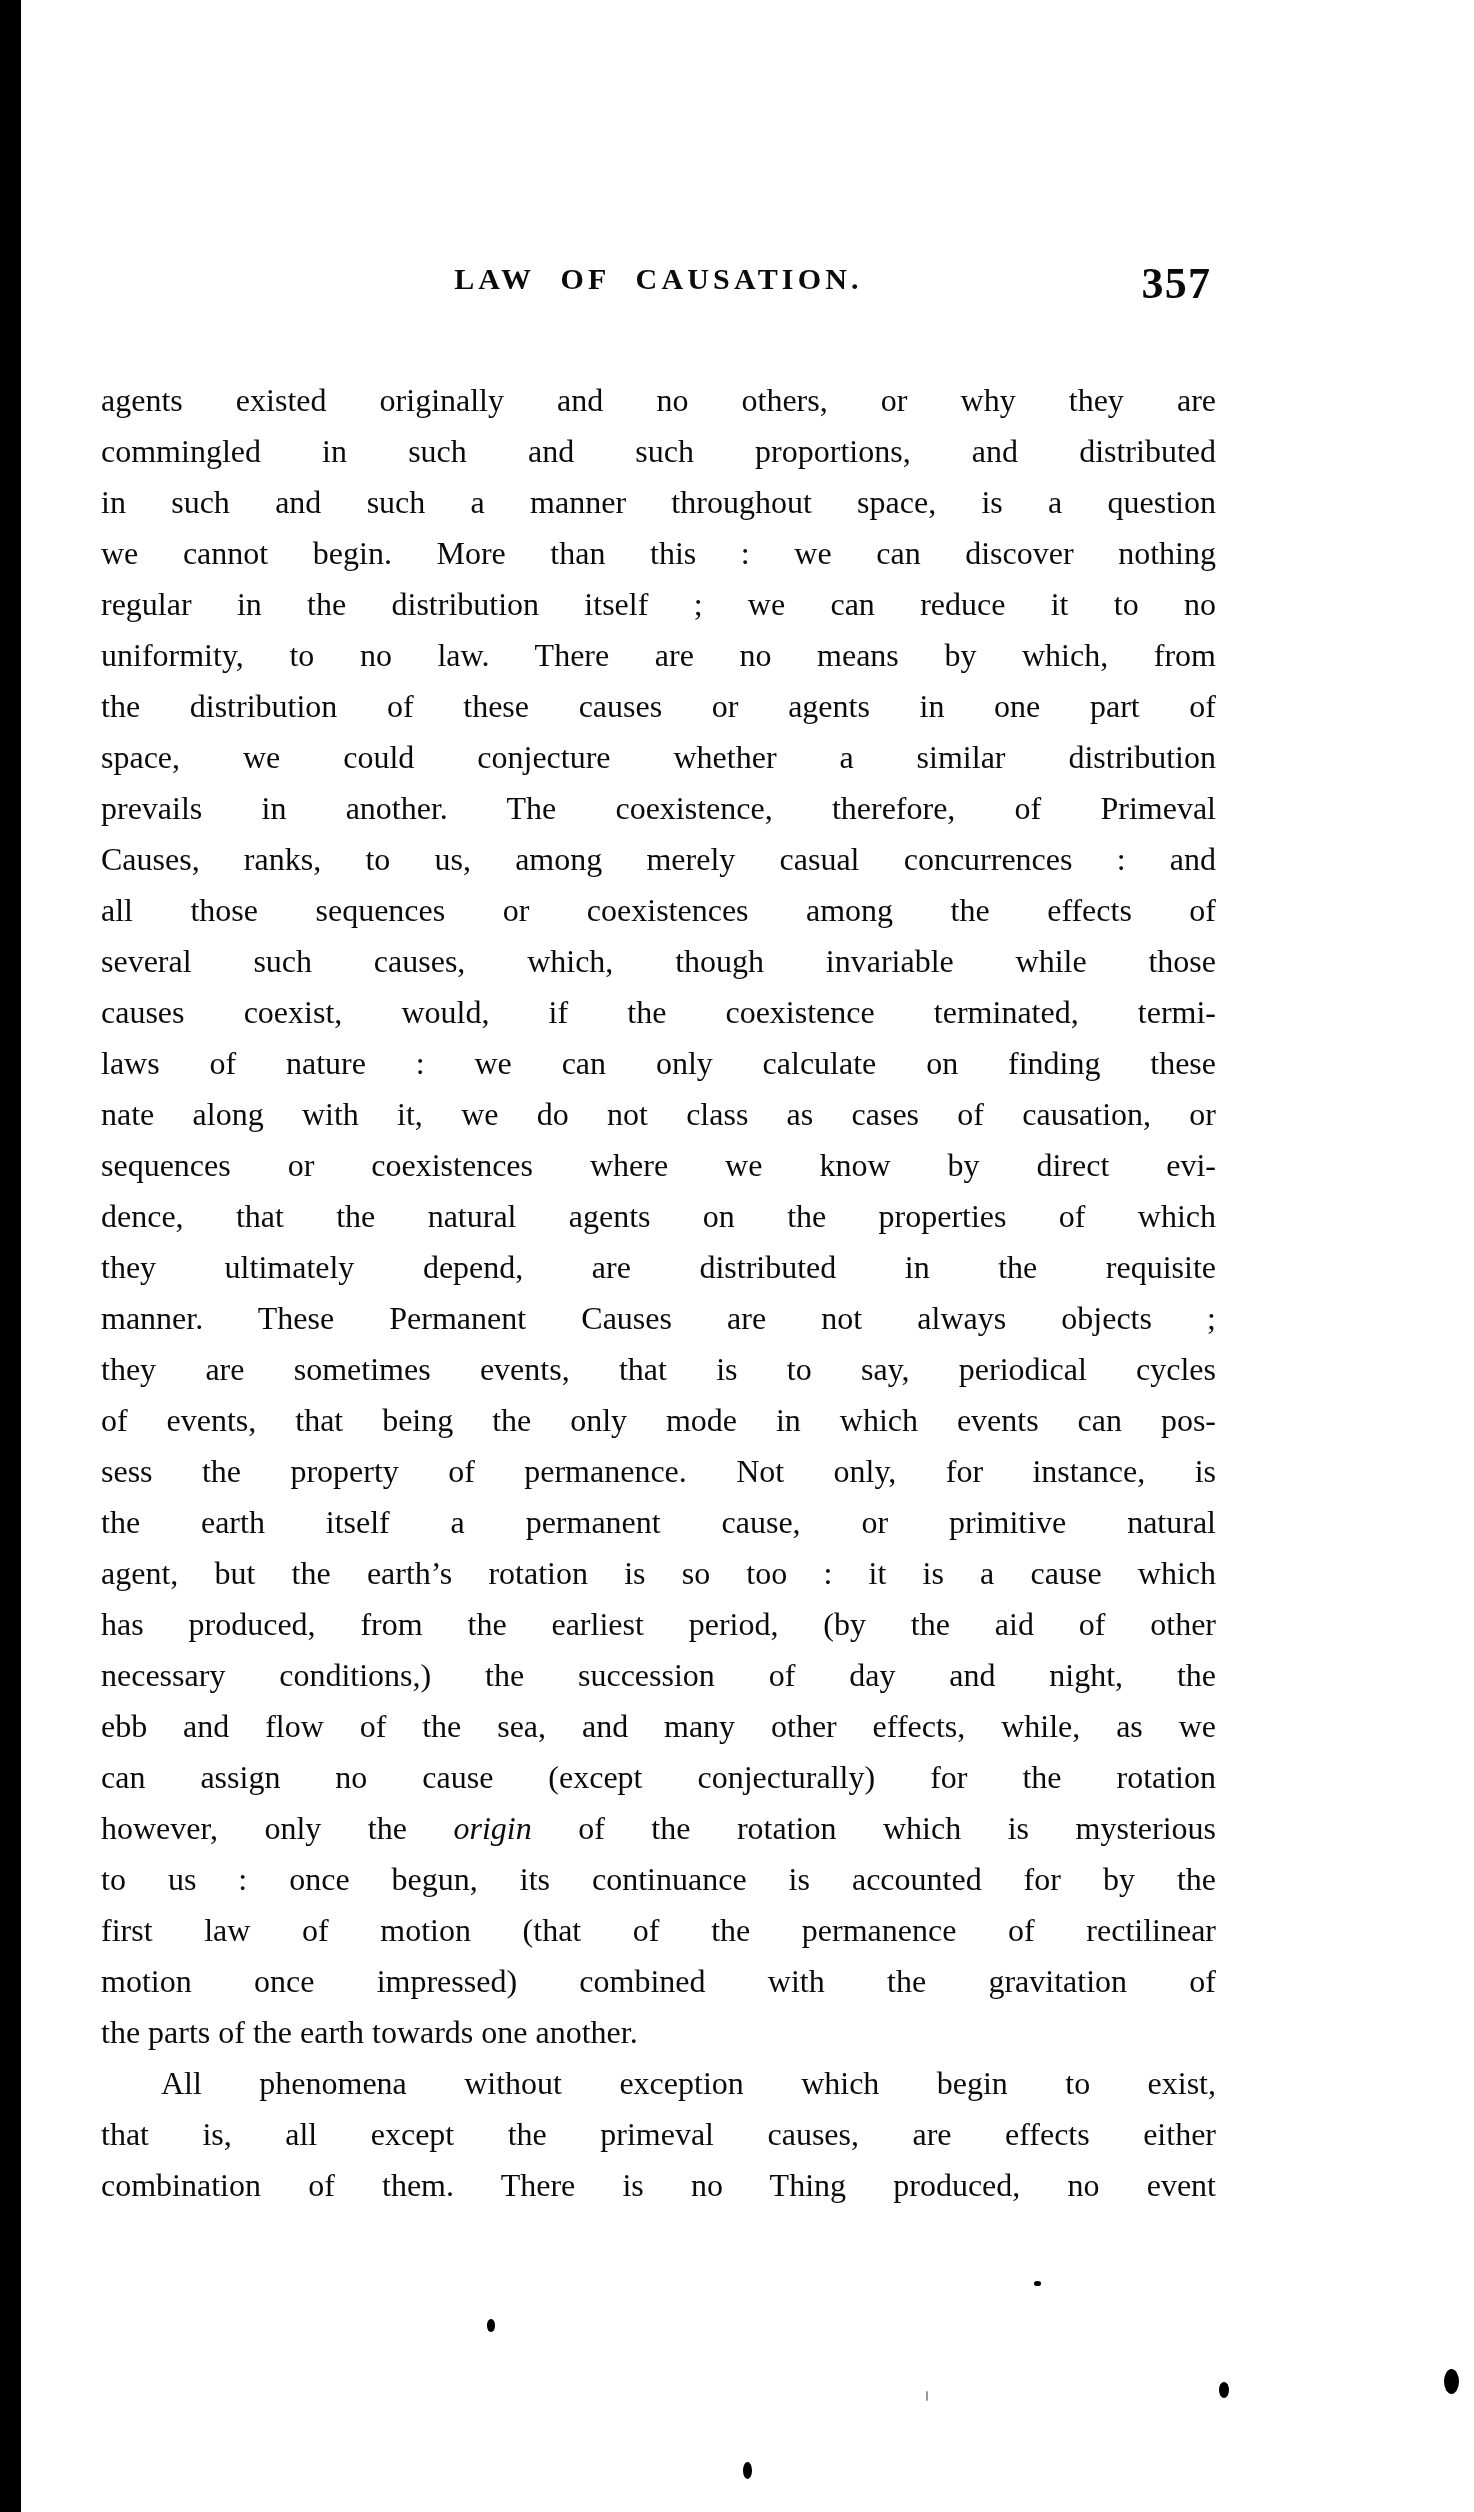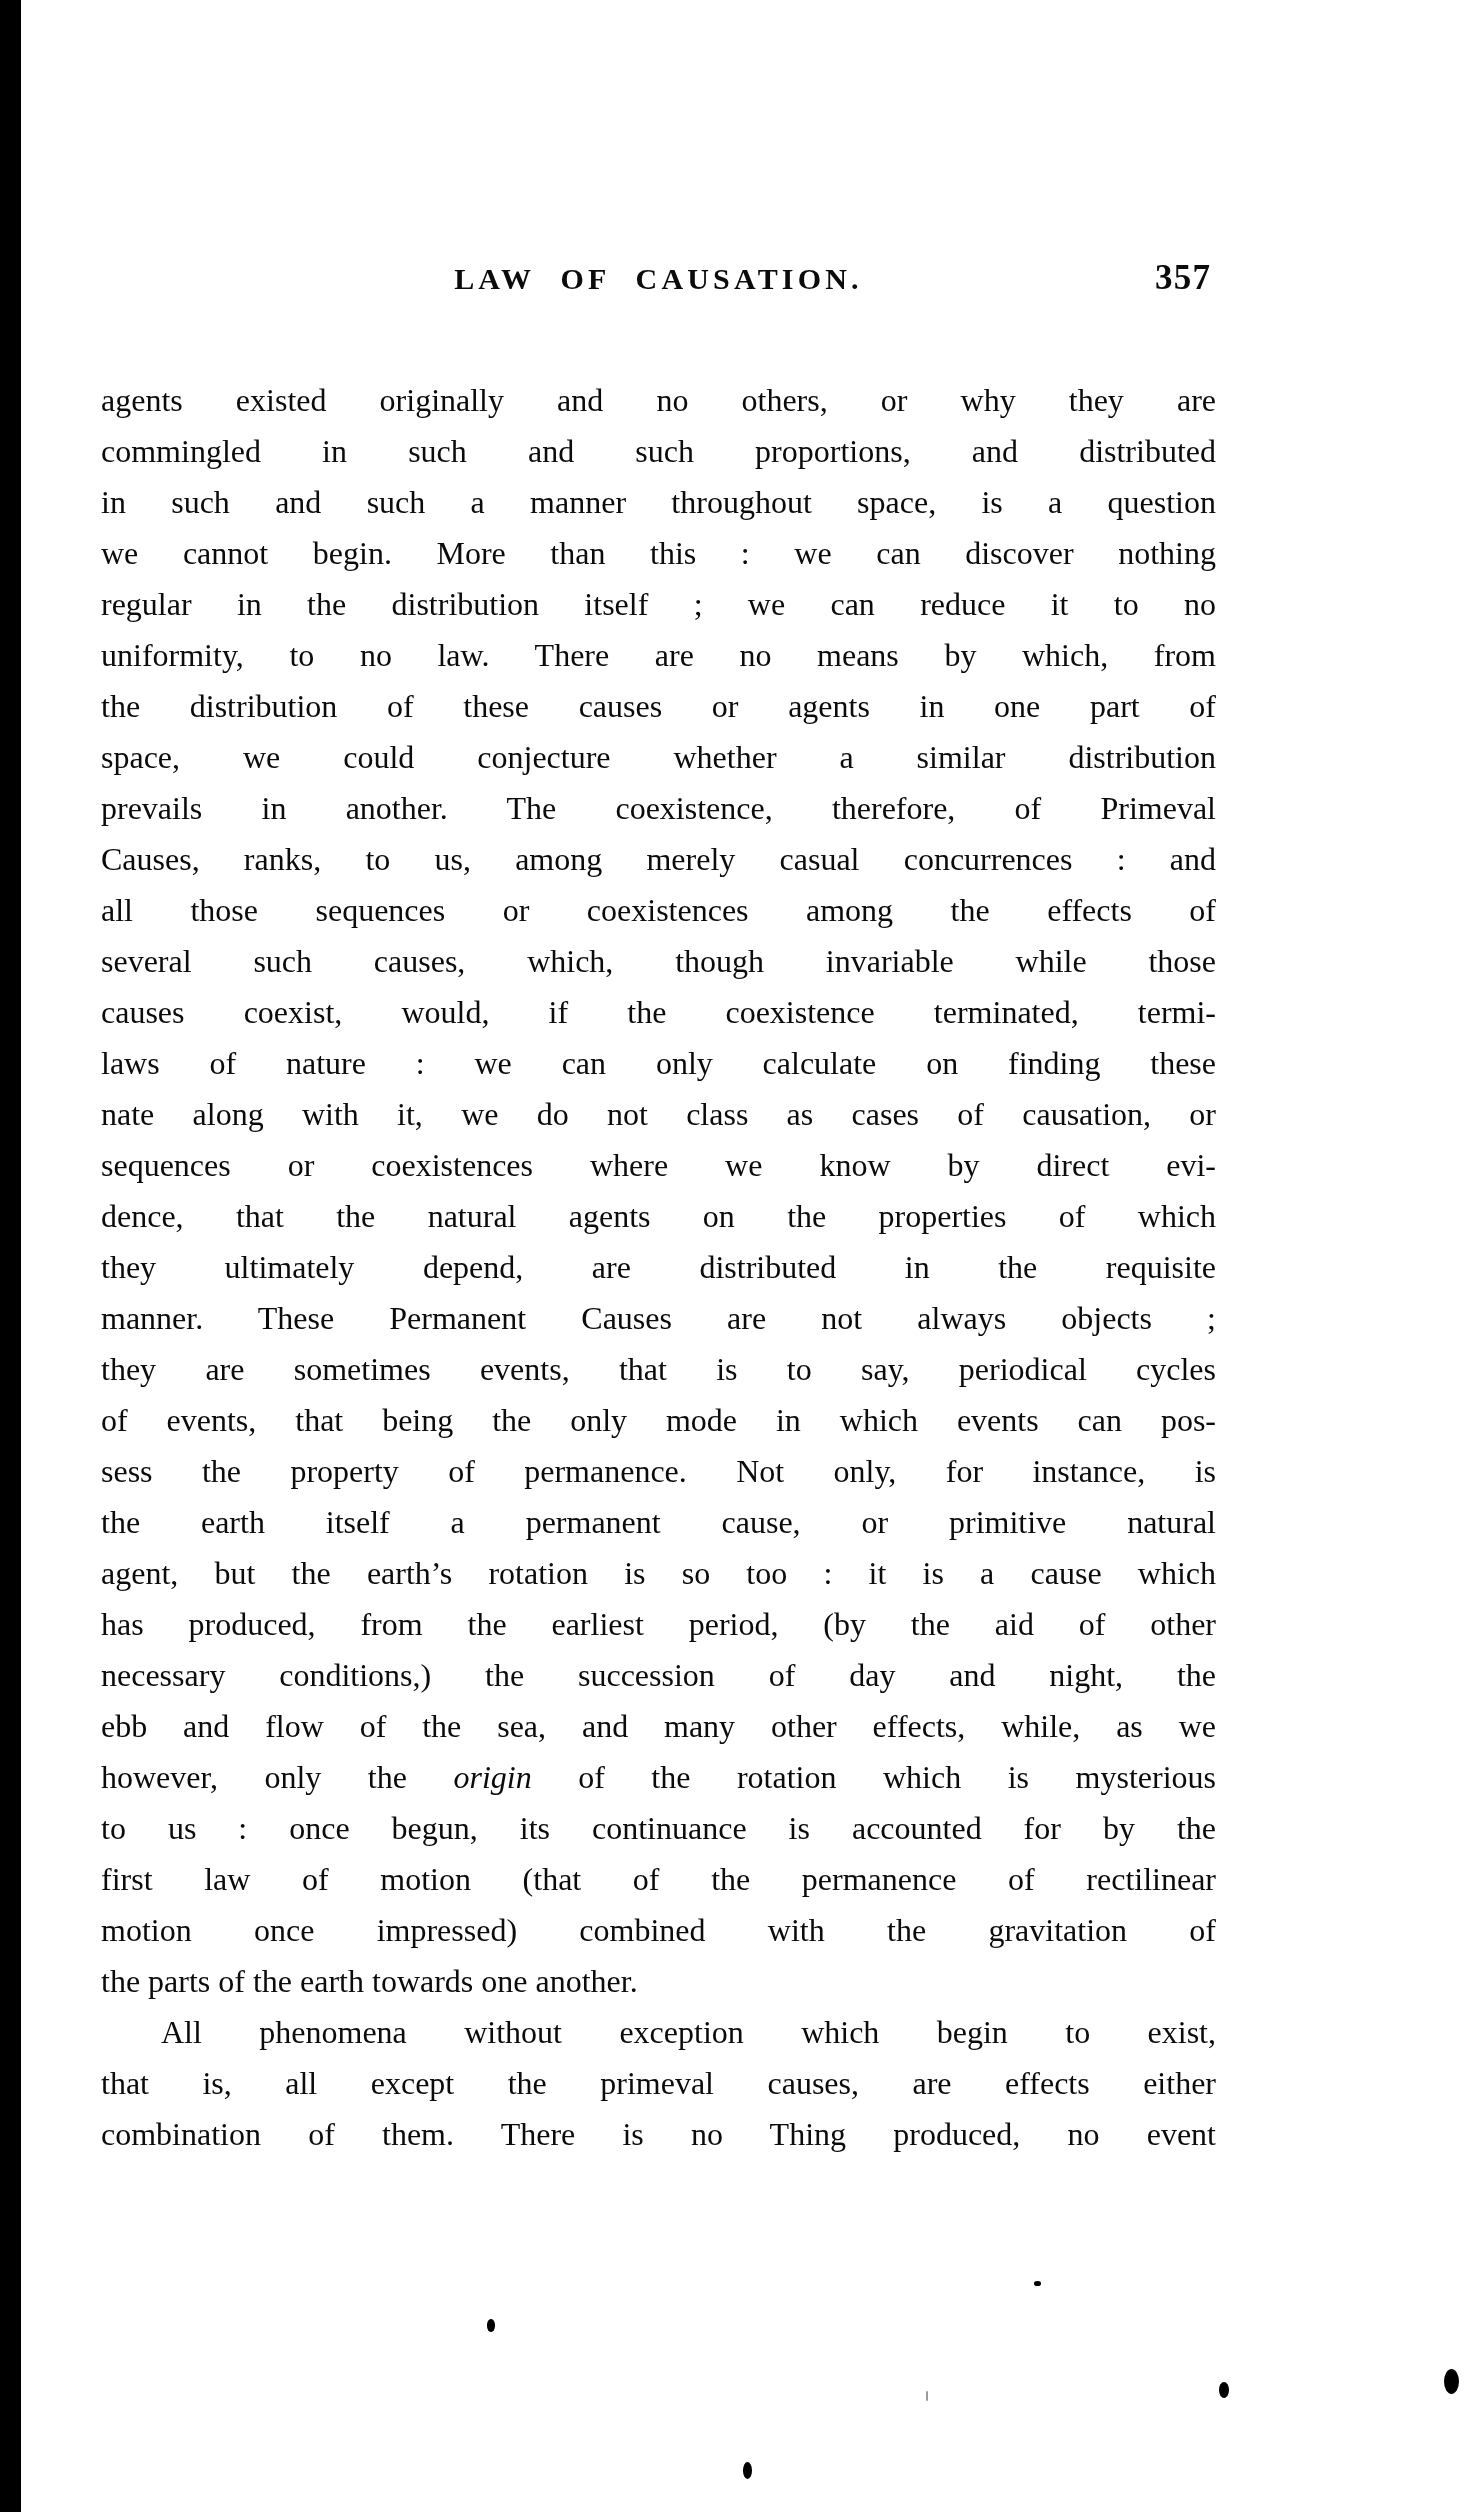--- a/index.html
+++ b/index.html
@@ -40,21 +40,21 @@
     font-size: 30px;
     letter-spacing: 4.2px;
     word-spacing: 14.3px;
     font-weight: 600;
     white-space: nowrap;
   }
   .header .pagenum {
     position: absolute;
     right: 4.8px;
     top: -3.6px;
-    font-size: 35px;
+    font-size: 44px;
     font-weight: 700;
     letter-spacing: 1.2px;
   }
   .body-text {
     position: absolute;
     left: 101px;
     top: 331px;
     width: 1115px;
     margin-top: 44px;
   }
@@ -119,20 +119,21 @@
     <div class="line">they ultimately depend, are distributed in the requisite</div>
     <div class="line">manner.  These Permanent Causes are not always objects ;</div>
     <div class="line">they are sometimes events, that is to say, periodical cycles</div>
     <div class="line">of events, that being the only mode in which events can pos-</div>
     <div class="line">sess the property of permanence.  Not only, for instance, is</div>
     <div class="line">the earth itself a permanent cause, or primitive natural</div>
     <div class="line">agent, but the earth’s rotation is so too : it is a cause which</div>
     <div class="line">has produced, from the earliest period, (by the aid of other</div>
     <div class="line">necessary conditions,) the succession of day and night, the</div>
     <div class="line">ebb and flow of the sea, and many other effects, while, as we</div>
+    <div class="line">can assign no cause (except conjecturally) for the rotation</div>
     <div class="line"><span>however, only the&nbsp;</span><span class="it">origin</span><span>&nbsp;of the rotation which is mysterious</span></div>
     <div class="line">to us : once begun, its continuance is accounted for by the</div>
     <div class="line">first law of motion (that of the permanence of rectilinear</div>
     <div class="line">motion once impressed) combined with the gravitation of</div>
     <div class="line flush-left">the parts of the earth towards one another.</div>
     <div class="line indent">All phenomena without exception which begin to exist,</div>
     <div class="line">that is, all except the primeval causes, are effects either</div>
     <div class="line">combination of them.  There is no Thing produced, no event</div>
   </div>
 

